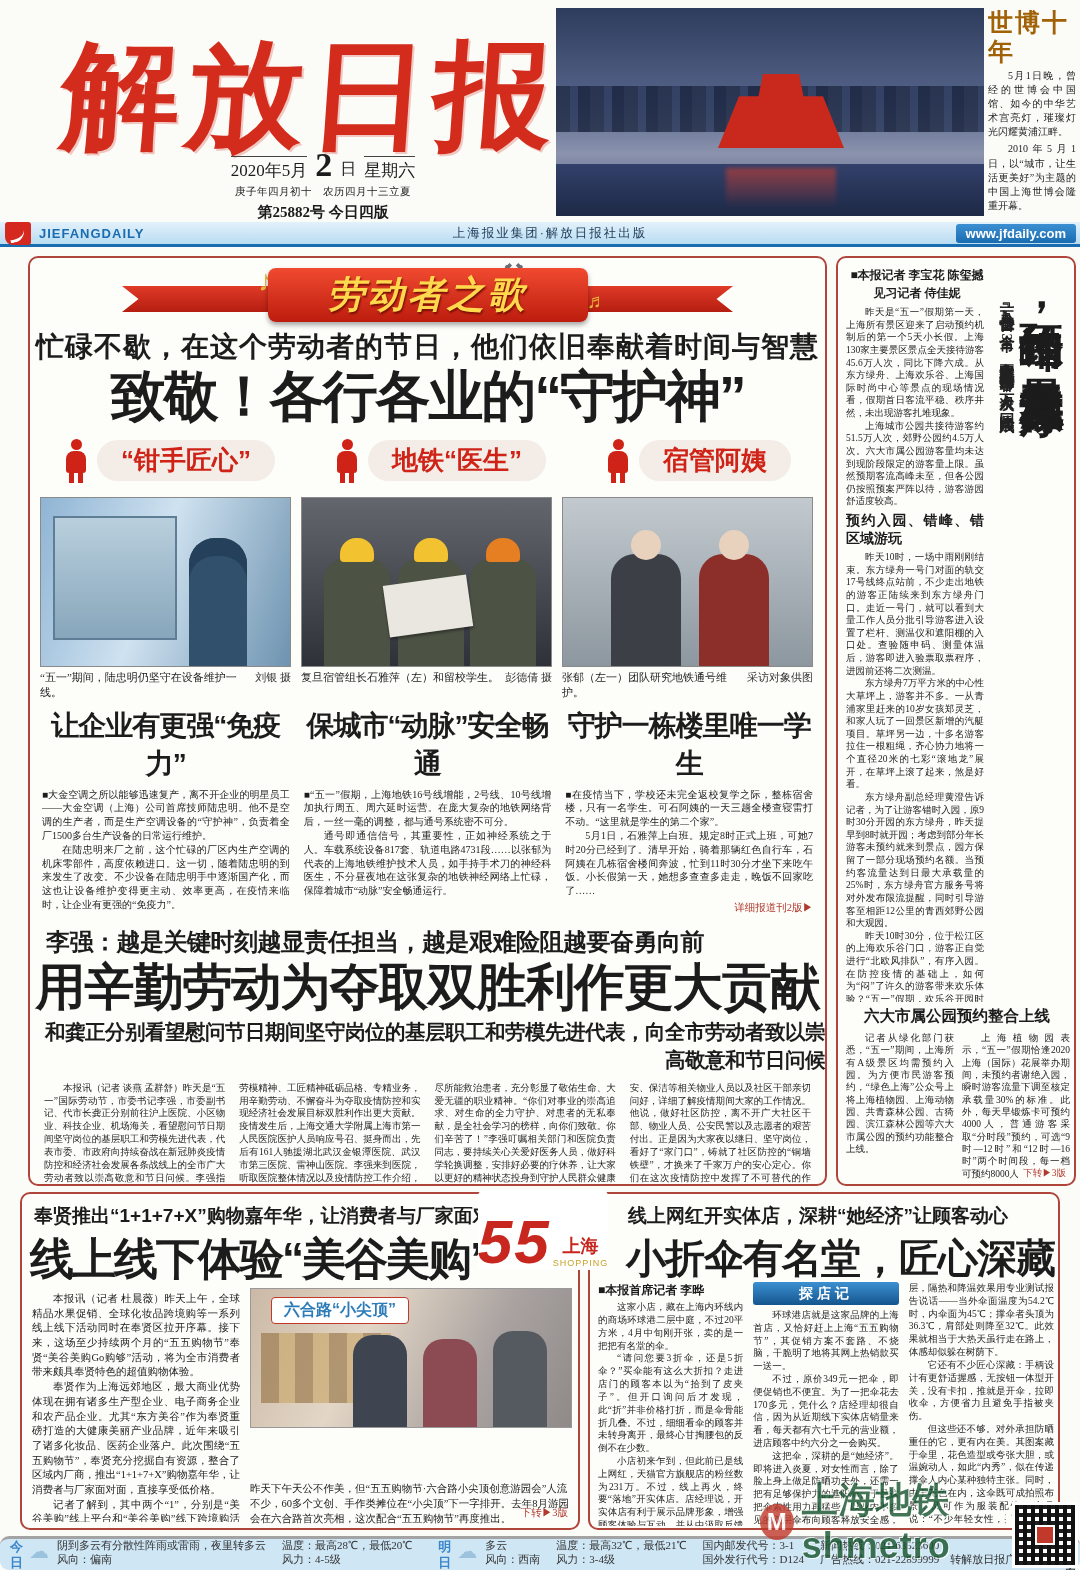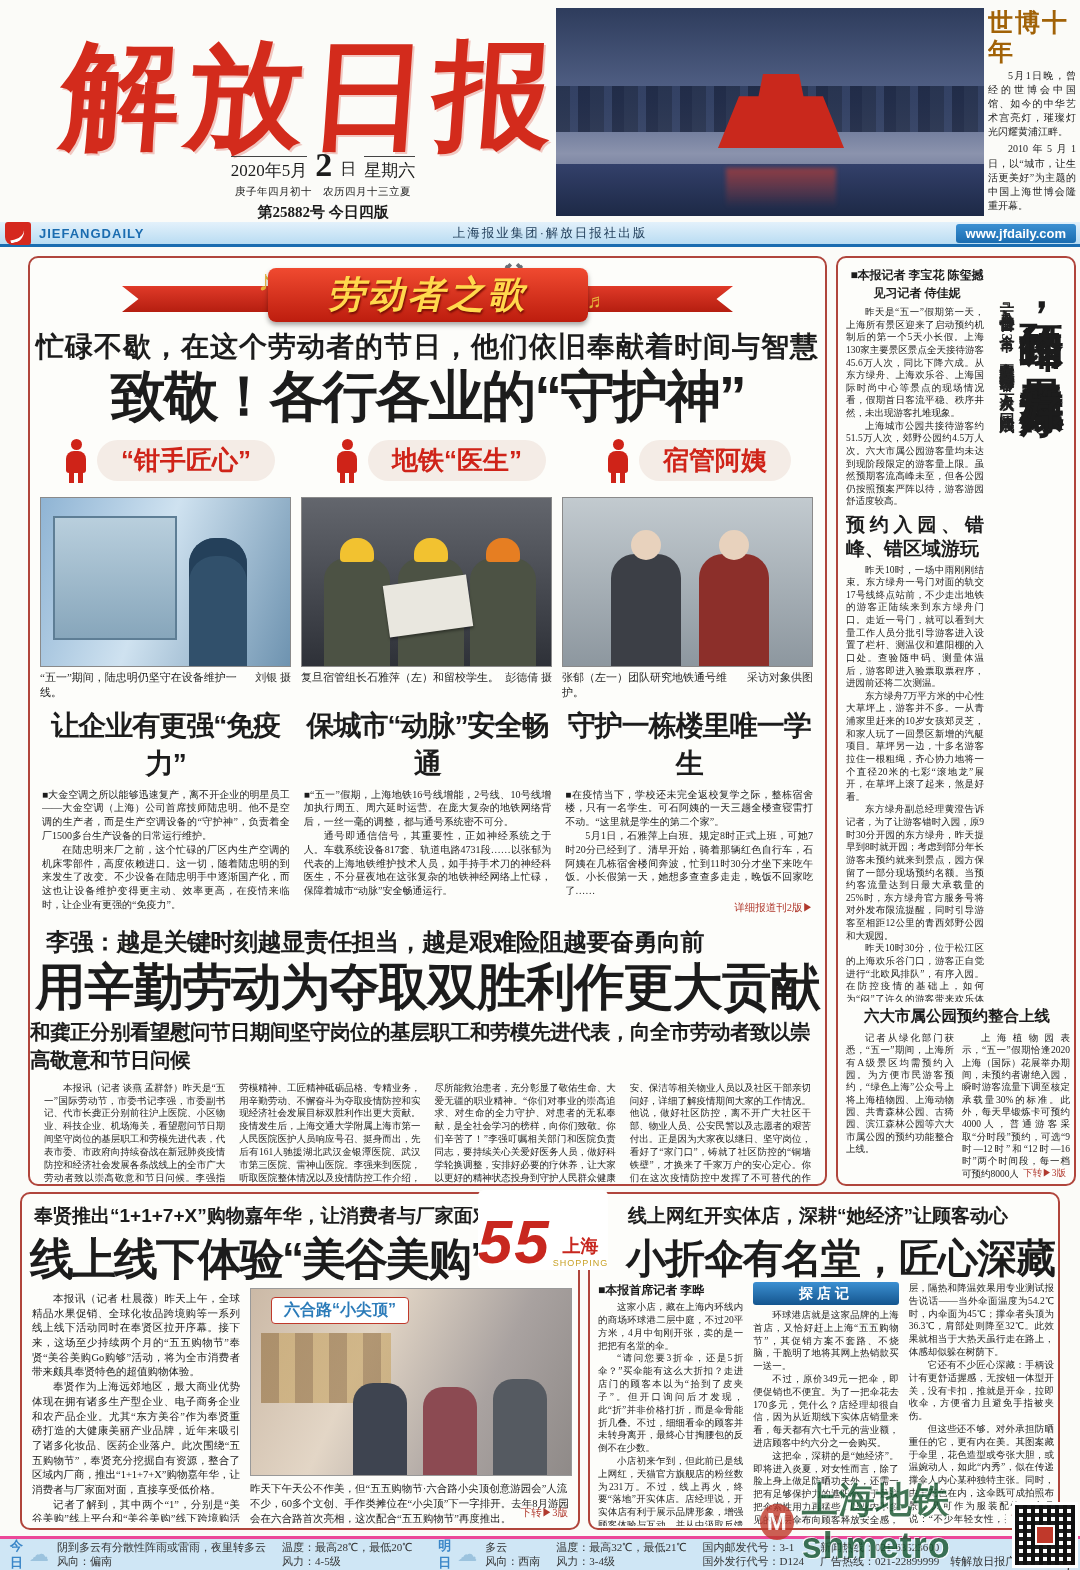--- a/index.html
+++ b/index.html
@@ -116,51 +116,51 @@
 
   .stories { display:flex; gap:14px; padding:0 12px; margin-top:4px; }
   .story { width:251px; }
   .story-title { text-align:center; font-size:28px; font-weight:900; margin:3px 0 5px; letter-spacing:-1px; }
   .story-body { height:128px; overflow:hidden; font-size:10px; line-height:1.38; text-align:justify; position:relative; }
   .story-body p + p { text-indent:2em; }
   .story-jump { position:absolute; right:0; bottom:0; background:#fdfdfa; padding-left:6px; color:#b03a2e; font-size:10.5px; }
 
   .ms-kicker { font-size:24px; font-weight:bold; margin:10px 16px 0; letter-spacing:-.5px; }
   .ms-headline { text-align:center; font-size:50px; font-weight:900; letter-spacing:-1px; line-height:1.1; margin-top:2px; }
-  .ms-subhead { text-align:left; font-size:20.5px; font-weight:bold; margin-top:3px; letter-spacing:-.5px; }
+  .ms-subhead { text-align:right; font-size:20.5px; font-weight:bold; margin-top:3px; letter-spacing:-.5px; }
   .ms-cols { position:relative; display:flex; gap:14px; padding:0 14px; margin-top:8px; height:192px; overflow:hidden;
     font-size:9.5px; line-height:1.36; text-align:justify; }
   .ms-cols > div { flex:1; }
   .ms-cols .indent { text-indent:2em; }
 
   
   .rs-byline { position:absolute; left:4px; top:8px; width:150px; text-align:center; font-size:12px; font-weight:bold; line-height:1.5; }
   .rs-col1 { position:absolute; left:8px; top:48px; width:138px; height:696px; overflow:hidden;
     font-size:9.5px; line-height:1.33; text-align:justify; }
   .rs-col1 p { text-indent:2em; }
-  .rs-sub1 { font-family:Liberation Serif, serif; font-size:19px; font-weight:900; margin:5px 0 3px; line-height:1.25; }
+  .rs-sub1 { font-family:Liberation Mono, monospace; font-size:14px; font-weight:900; margin:5px 0 3px; line-height:1.25; }
   .rs-vkicker { position:absolute; right:58px; top:40px; height:640px; writing-mode:vertical-rl;
     font-size:15px; letter-spacing:1px; font-weight:bold; color:#222; }
   .rs-vheadline { position:absolute; right:2px; top:30px; height:690px; writing-mode:vertical-rl;
     font-size:44px; font-weight:900; letter-spacing:2px; font-family:"Liberation Sans",sans-serif; }
   .rs-sub2 { position:absolute; left:6px; top:748px; width:226px; text-align:center;
     font-family:"Liberation Sans",sans-serif; font-size:15.5px; font-weight:900; }
   .rs-cols2 { position:absolute; left:8px; top:774px; width:224px; height:148px; display:flex; gap:8px;
     overflow:hidden; font-size:9.5px; line-height:1.3; text-align:justify; }
   .rs-cols2 > div { flex:1; text-indent:2em; }
   .rs-jump { position:absolute; right:8px; bottom:4px; background:#fdfdfa; padding-left:5px; color:#b03a2e; font-size:9.5px; }
 
   
   .bl-kicker { font-size:19px; font-weight:bold; margin:9px 12px 0; }
   .bl-headline { font-size:44px; font-weight:900; letter-spacing:-2px; margin:1px 8px 0; }
   .bl-body { position:absolute; left:10px; top:98px; width:208px; height:230px; overflow:hidden;
     font-size:10.5px; line-height:1.4; text-align:justify; }
   .bl-body p { text-indent:2em; }
   .bl-jump { position:absolute; right:10px; top:312px; color:#b03a2e; font-size:10.5px; background:#fdfdfa; padding-left:5px; }
-  .bl-photo { position:absolute; left:228px; top:94px; width:322px; height:188px; border:1px solid #999;
+  .bl-photo { position:absolute; left:228px; top:94px; width:322px; height:140px; border:1px solid #999;
     background:linear-gradient(115deg,#cbb9a6 0%,#e3d6c6 35%,#a9a2a0 70%,#8f8a88 100%); overflow:hidden; }
   .bl-photo::before { content:""; position:absolute; left:10px; top:44px; width:130px; height:70px;
     background:repeating-linear-gradient(90deg,#9c7b4f 0 18px,#c9a96f 18px 34px); opacity:.7; }
   .bl-photo::after { content:""; position:absolute; right:24px; bottom:0; width:54px; height:96px;
     background:#555a61; border-radius:20px 20px 0 0; box-shadow:-70px 8px 0 #8c4a52, -140px 4px 0 #3e4450; }
   .bl-label { position:absolute; left:20px; top:8px; background:#fff; border:1.5px solid #c0392b;
     border-radius:4px; padding:2px 12px; color:#2b7bb9; font-size:16px; font-weight:900; }
   .bl-caption { position:absolute; left:228px; top:287px; width:322px; font-size:10.5px; line-height:1.45; color:#222; }
   .bl-cred { text-align:right; color:#333; }
 
@@ -199,22 +199,22 @@
     text-shadow:1px 1px 0 #fff, -1px -1px 0 #fff; font-family:"Liberation Sans",sans-serif; }
   .qr { position:absolute; right:2px; top:1502px; width:66px; height:66px; z-index:50; border:3px solid #fff;
     background:
       repeating-linear-gradient(0deg, rgba(17,17,17,.95) 0 4px, transparent 4px 8px),
       repeating-linear-gradient(90deg, #111 0 4px, #fff 4px 8px); }
   .qr::after { content:""; position:absolute; left:50%; top:50%; transform:translate(-50%,-50%);
     width:16px; height:16px; background:#c0392b; border:2px solid #fff; }
 
   
   .footer { position:absolute; left:0; top:1536px; width:1080px; height:34px;
-    background:#cfe6f5; border-top:3px solid #ec4899; display:flex; align-items:center;
-    font-size:11px; line-height:1.25; color:#333; }
+    background:#cfe6f5; border-top:3px solid #a3a3a3; display:flex; align-items:flex-start;
+    font-size:11px; line-height:1.25; color:#333;border-radius:9px; }
   .f-label { color:#3a86c8; font-weight:bold; font-size:13px; font-family:"Liberation Sans",sans-serif; margin:0 6px 0 10px; }
   .cloud-icon { color:#9cc3de; font-size:20px; margin-right:8px; }
   .cloud-icon::before { content:"☁"; }
   .f-2l { margin-right:16px; white-space:nowrap; }
   .f-app { text-align:right; margin-left:auto; margin-right:78px; font-weight:bold; color:#444; }
 </style>
 </head>
 <body>
 
 <header>

